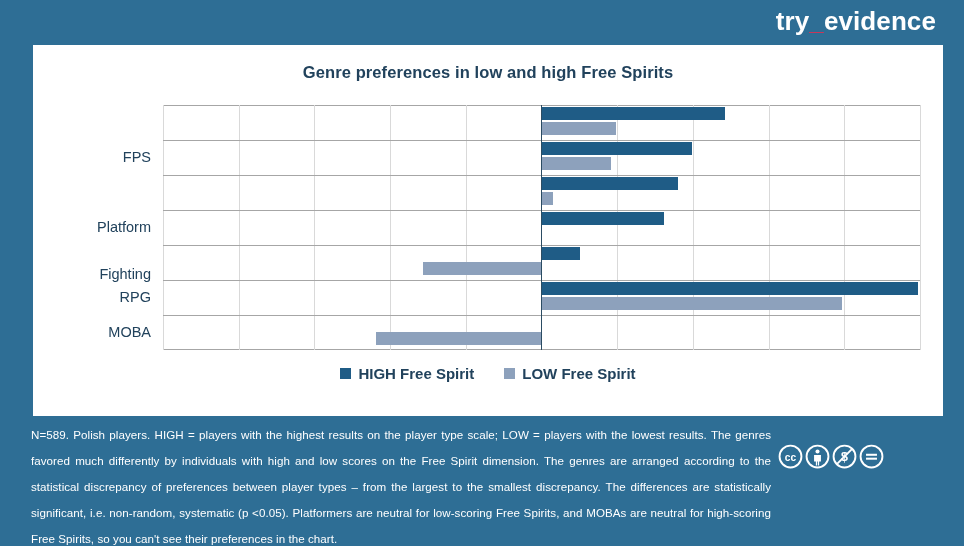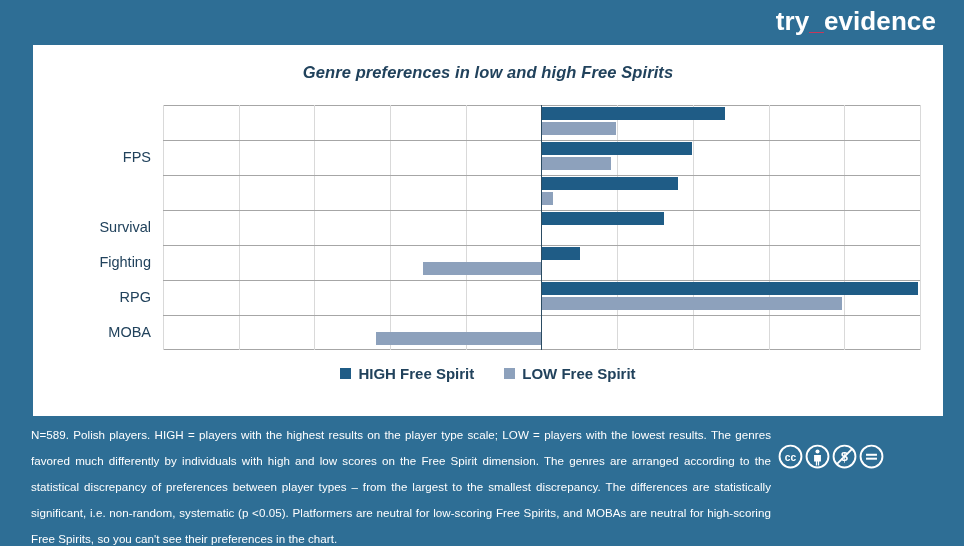--- a/index.html
+++ b/index.html
@@ -22,21 +22,21 @@
 
   
   .card {
     position: absolute; left: 33px; top: 45px;
     width: 910px; height: 371px;
     background: #FFFFFF;
   }
   .chart-title {
     position: absolute; left: 0; top: 18px; width: 910px;
     text-align: center; font-size: 16.5px; font-weight: bold;
-    color: #21425C; letter-spacing: .1px; font-style: italic;
+    color: #21425C; letter-spacing: .1px;
   }
 
   
   
   .plot { position: absolute; left: 130px; top: 60px; width: 757px; height: 245px; }
   .gridline { position: absolute; top: 0; width: 1px; height: 245px; background: #D9D9D9; }
   .hline { position: absolute; left: 0; width: 757px; height: 1px; background: #A6A6A6; }
   .axis-zero { position: absolute; top: 0; width: 1.4px; height: 245px; background: #2B4C63; z-index: 4; }
   .plot-border-top, .plot-border-bottom {
     position: absolute; left: 0; width: 757px; height: 1px; background: #A6A6A6;
@@ -84,22 +84,22 @@
   <div class="header">
     <div class="logo"><span>try</span><span class="us">_</span><span>evidence</span></div>
   </div>
 
   <div class="card">
 
     <div class="chart-title">Genre preferences in low and high Free Spirits</div>
 
     <div class="cats">
       <div class="cat-label" style="top:35px">FPS</div>
-      <div class="cat-label" style="top:105px">Survival</div>
-      <div class="cat-label" style="top:140px">Fighting</div>
+      <div class="cat-label" style="top:105px">Platform</div>
+      <div class="cat-label" style="top:152px">Fighting</div>
       <div class="cat-label" style="top:210px">MOBA</div>
       <div class="cat-label" style="top:175px">RPG</div>
     </div>
 
     <div class="plot" id="plot">
       <div class="plot-border-top"></div>
       <div class="plot-border-bottom"></div>
       <div id="gridlines">
           <div class="gridline" style="left: 0px;"></div>
           <div class="gridline" style="left: 75.7px;"></div>

